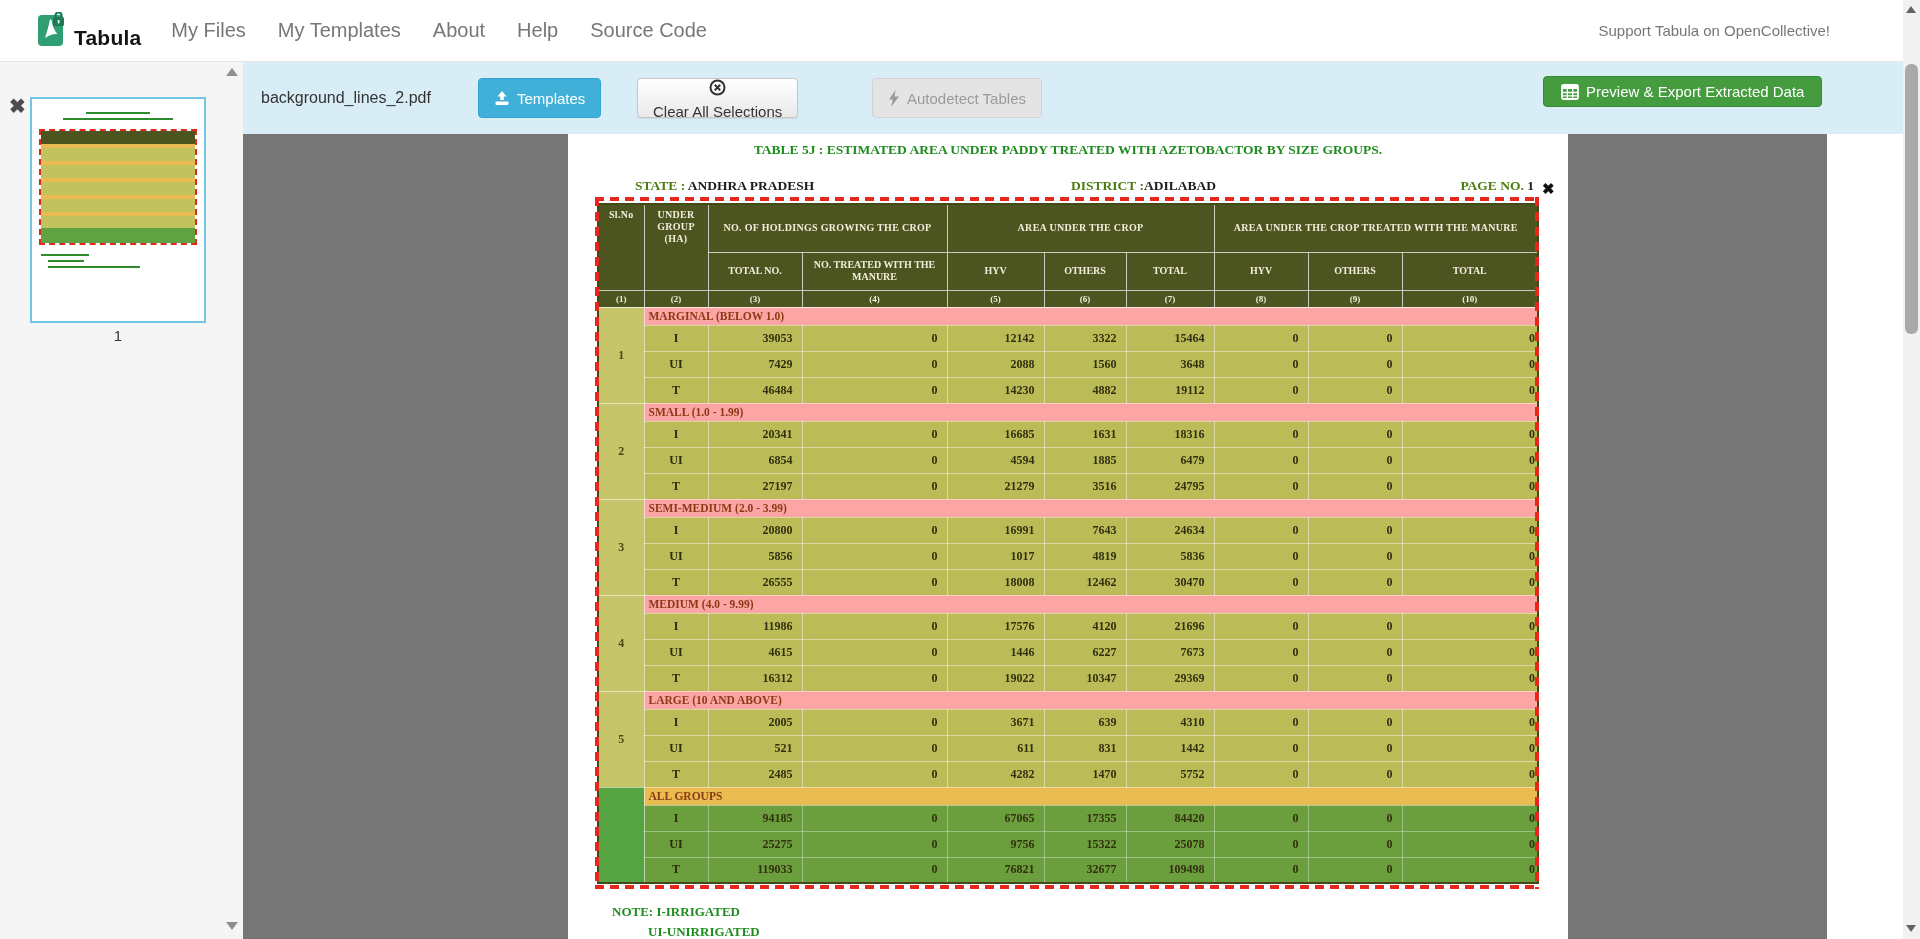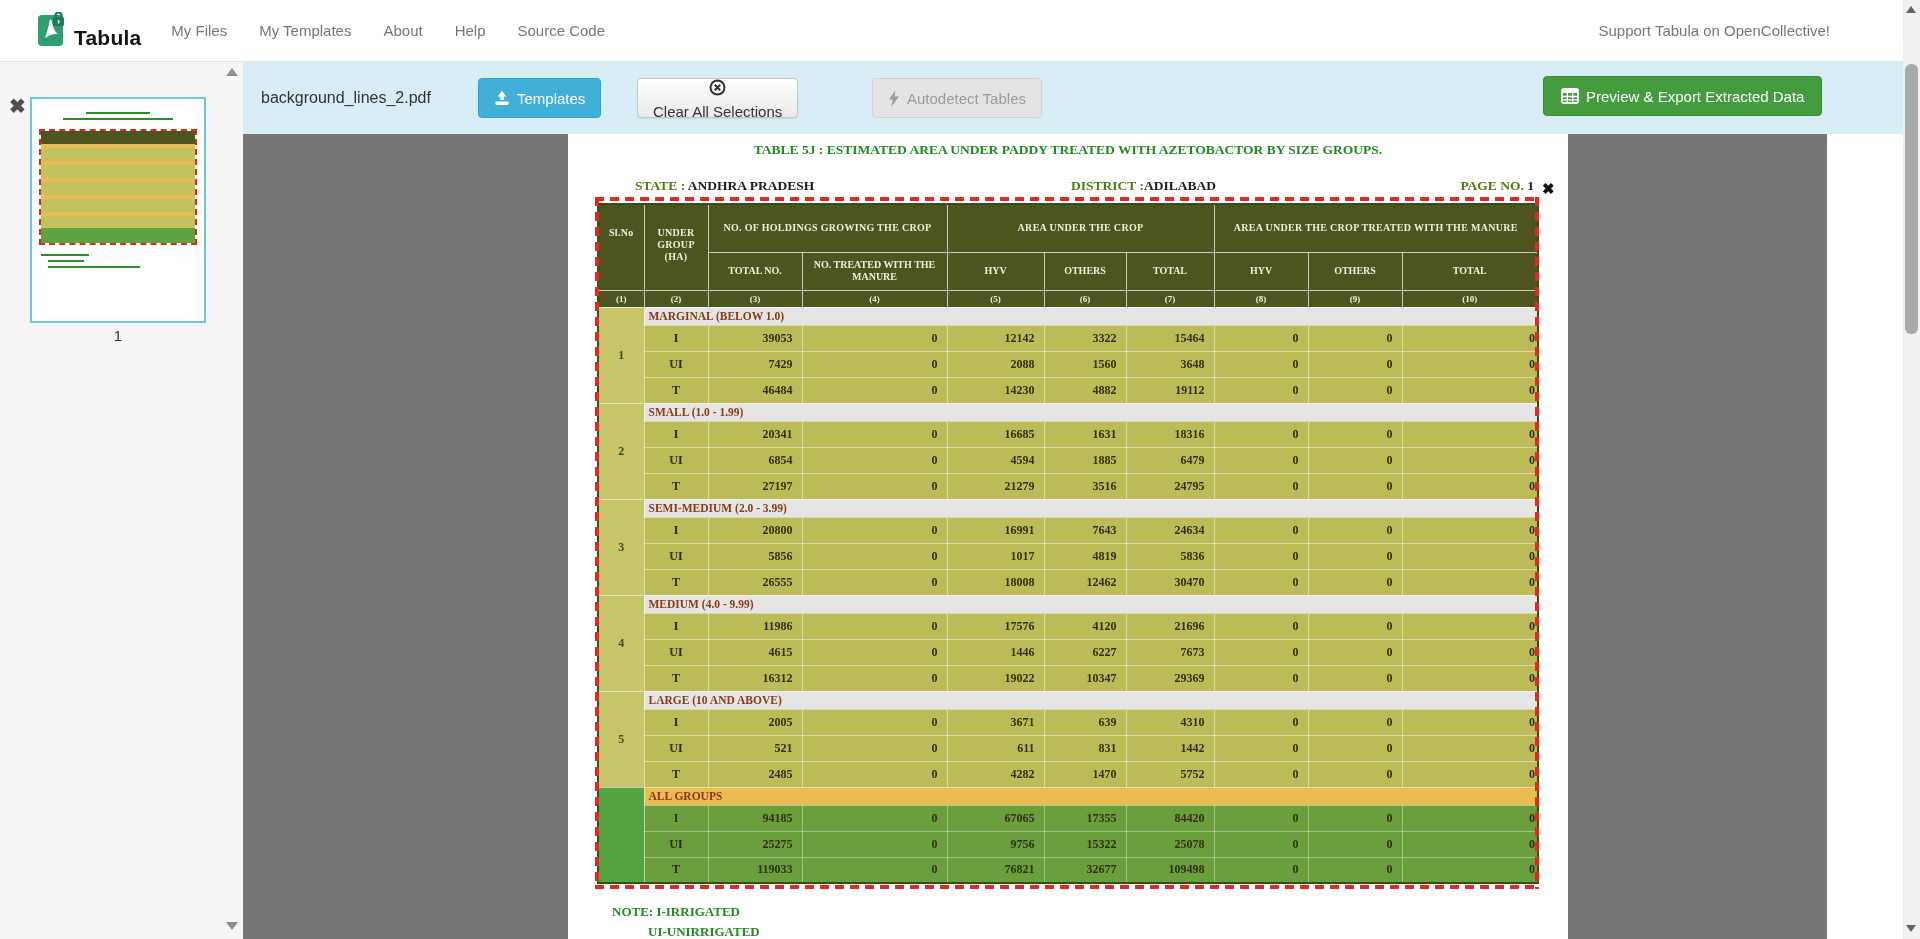--- a/index.html
+++ b/index.html
@@ -11,21 +11,21 @@
 
   
   .navbar {
     position:absolute; left:0; top:0; width:1920px; height:62px;
     background:#ffffff; border-bottom:1px solid #e4e4e4;
     display:flex; align-items:center; padding-left:38px;
   }
   .brand { display:flex; align-items:flex-end; }
   .brand-title { font-size:21px; font-weight:bold; color:#141414; margin-left:8px; letter-spacing:.2px; }
   .nav-menu { display:flex; margin-left:14px; }
-  .nav-item { padding:0 16px; font-size:15px; color:#777; cursor:pointer; }
+  .nav-item { padding:0 16px; font-size:20px; color:#777; cursor:pointer; }
   .nav-support { position:absolute; right:90px; font-size:15px; color:#777; cursor:pointer; }
 
   
   .sidebar { position:absolute; left:0; top:62px; width:243px; height:877px; background:#f5f5f5; }
   .sidebar-close { position:absolute; left:9px; top:34px; font-size:20px; font-weight:bold; color:#4d4d4d; cursor:pointer; line-height:1; }
   .thumb { position:absolute; left:30px; top:35px; width:176px; height:226px; background:#fff; border:2px solid #72c6e4; cursor:pointer; }
   .thumb-title-bar { position:absolute; left:50%; transform:translateX(-50%); height:2px; background:#2e8b2e; }
   .mini-table { position:absolute; left:7px; right:7px; top:30px; height:116px; border:2px dashed #e0281c; display:flex; flex-direction:column; }
   .mini-header { height:13px; background:#4c5420; }
   .mini-body { flex:1; background:repeating-linear-gradient(180deg,#e9bb51 0 4px,#c2c25e 4px 17px); }
@@ -36,47 +36,47 @@
   .sb-up   { left:226px; top:6px;  border-bottom:8px solid #8f8f8f; }
   .sb-down { left:226px; top:860px; border-top:8px solid #8f8f8f; }
 
   
   .toolbar { position:absolute; left:243px; top:62px; width:1660px; height:72px; background:#d9edf7; }
   .toolbar-filename { position:absolute; left:18px; top:0; height:72px; display:flex; align-items:center; font-size:16px; color:#333; }
   .btn { position:absolute; top:16px; height:40px; display:flex; align-items:center; gap:7px; padding:0 15px; font-size:15px; border-radius:4px; cursor:pointer; white-space:nowrap; }
   .btn-templates { left:235px; background:#41b0d8; border:1px solid #32a4cd; color:#fff; }
   .btn-clear { left:394px; background:linear-gradient(#ffffff,#e9e9e9); border:1px solid #c6c6c6; color:#333; box-shadow:0 1px 1px rgba(0,0,0,.08);flex-direction:column; }
   .btn-autodetect { left:629px; background:#e4e4e4; border:1px solid #d2d2d2; color:#9b9b9b; cursor:default; }
-  .btn-export { left:1300px; top:14px; height:40px; background:#459c3f; border:1px solid #3a8a35; color:#fff; padding:0 17px; }
+  .btn-export { left:1300px; top:14px; height:31px; background:#459c3f; border:1px solid #3a8a35; color:#fff; padding:0 17px; }
   .btn svg { display:block; }
 
   
   .pdf-area { position:absolute; left:243px; top:134px; width:1584px; height:805px; background:#767676; }
   .pdf-page { position:absolute; left:325px; top:0; width:1000px; height:805px; background:#ffffff; font-family:"Liberation Serif", serif; }
   .doc-title { position:absolute; top:8px; left:0; width:100%; text-align:center; font-size:13.5px; font-weight:bold; color:#1f8c1f; }
   .doc-infoline { position:absolute; top:44px; left:0; width:100%; font-size:13.5px; font-weight:bold; }
   .doc-state { position:absolute; left:67px; }
   .doc-district { position:absolute; left:503px; }
   .doc-pageno { position:absolute; right:34px; }
   .lbl-green { color:#4d7c0f; }
   .lbl-dark { color:#1c1c1c; }
   .doc-notes { position:absolute; left:44px; top:768px; font-size:13px; font-weight:bold; color:#1f8c1f; line-height:20px; }
   .doc-note2 { margin-left:36px; }
 
   
   .crop-table { position:absolute; left:29px; top:69px; width:940px; border-collapse:collapse; table-layout:fixed; border:2px solid #3f4a16; font-family:"Liberation Serif", serif; }
   .crop-table thead th, .crop-table thead td { background:#4c5420; color:#f3eedb; border:1px solid rgba(255,255,255,.7); font-weight:bold; }
   .th-top { font-size:10px; letter-spacing:.3px; line-height:12px; padding:2px 4px; }
-  .th-valign-top { vertical-align:top; padding-top:22px; }
+  .th-valign-top { vertical-align:top; padding-top:4px; }
   .th-sub { font-size:10px; line-height:12px; padding:2px 3px; }
   .th-num { font-size:9px; height:17px; padding:0; text-align:center; }
   .row-h1 { height:48px; } .row-h2 { height:38px; }
   .band-row { height:18px; }
   .data-row { height:26px; }
-  .band-cell { background:#e5e5e5; color:#8a3a14; font-size:11.5px; font-weight:bold; padding:0 0 0 4px; text-align:left; border:1px solid rgba(255,255,255,.45); }
+  .band-cell { background:#fca5a5; color:#8a3a14; font-size:11.5px; font-weight:bold; padding:0 0 0 4px; text-align:left; border:1px solid rgba(255,255,255,.45); }
   .slno-cell { background:#c6c56a; color:#4a4a18; font-size:12px; font-weight:bold; text-align:center; border:1px solid rgba(255,255,255,.55); }
   .rowlabel { background:#bbbc58; color:#2e2b0c; font-size:12px; font-weight:bold; text-align:center; border:1px solid rgba(255,255,255,.45); }
   .num { background:#bbbc58; color:#33300f; font-size:12px; font-weight:bold; text-align:right; padding-right:9px; border:1px solid rgba(255,255,255,.45); }
   .col10 { padding-right:2px; }
   .green .rowlabel, .green .num { background:#6b9e3d; border-color:rgba(255,255,255,.35); }
   .green-slno { background:#56a342; }
   .green .band-cell { background:#e9bb51; }
 
   
   .selection { position:absolute; left:27px; top:63px; width:944px; height:692px; pointer-events:auto; cursor:move; }

